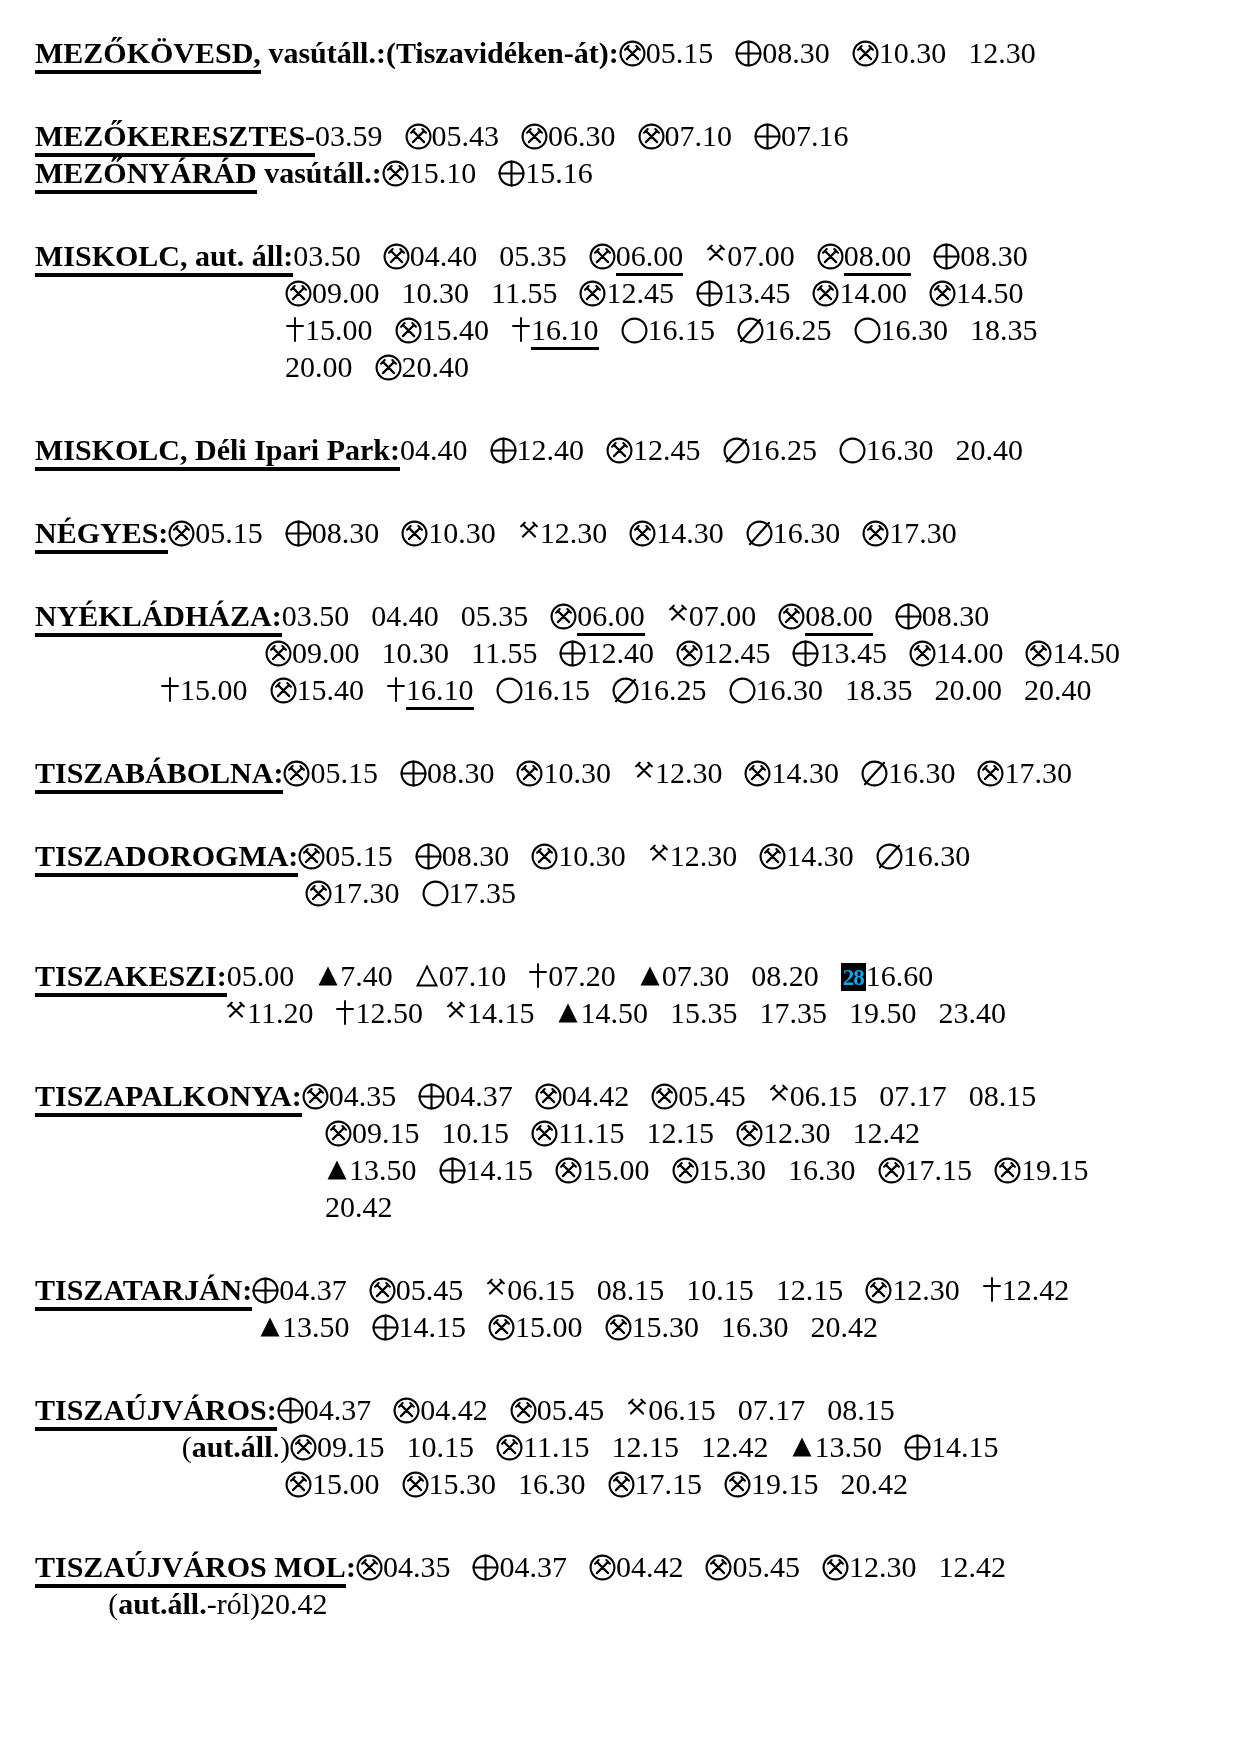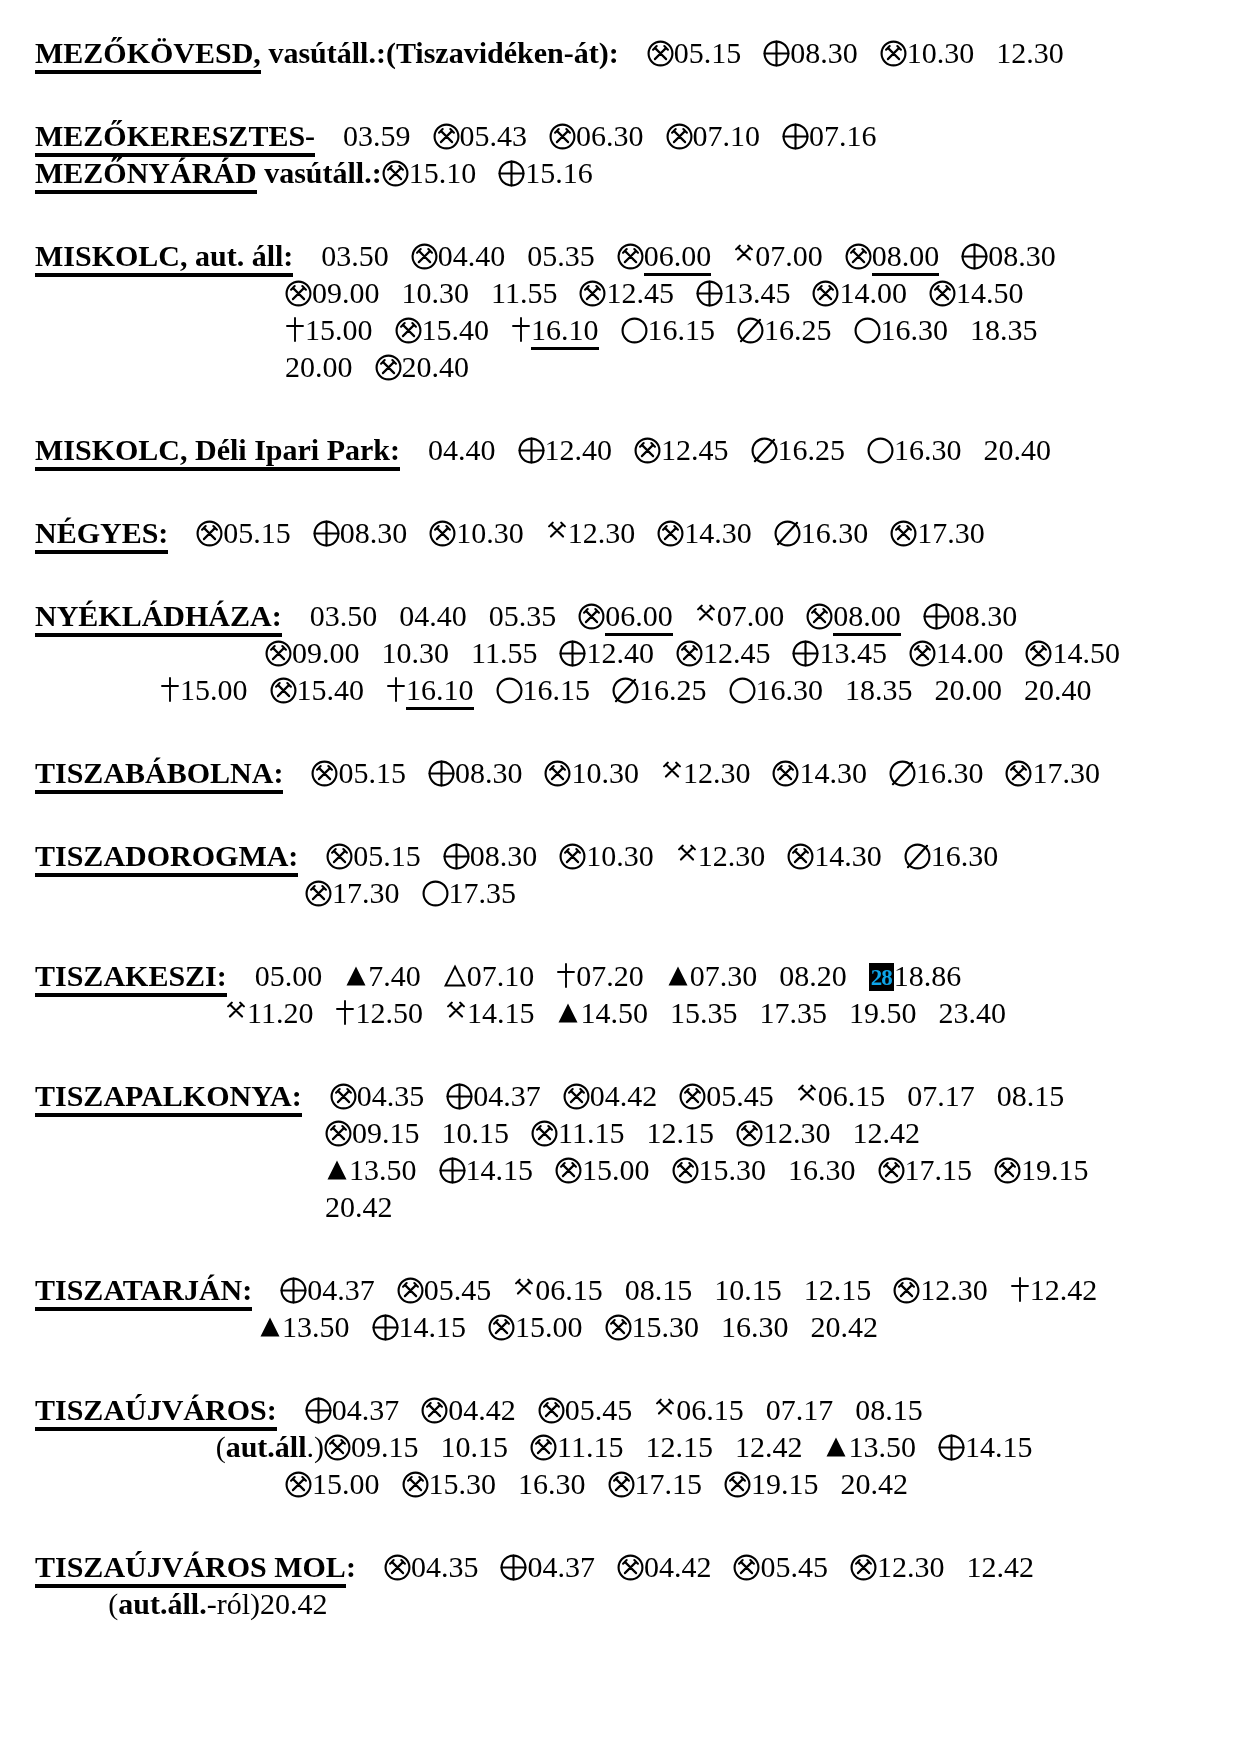--- a/index.html
+++ b/index.html
@@ -7,21 +7,21 @@
   body{
     width:1240px;height:1754px;
     background:#ffffff;color:#000000;
     font-family:"Liberation Serif","DejaVu Serif",serif;
     font-size:30px;
     overflow:hidden;
   }
   .page{padding:34px 18px 0 35px}
   .section{margin-bottom:46px}
   .row{white-space:nowrap;line-height:37px;height:37px}
-  .label{font-weight:bold;margin-right:28px}
+  .label{font-weight:bold;margin-right:0}
   .sublabel{display:inline-block;text-align:right}
   .sublabel .seg-b{font-weight:bold}
   .seg-b{font-weight:bold}
   .seg-u{border-bottom:4px solid #000;padding-bottom:1px}
   .entry{margin-right:22px}
   .entry:last-child{margin-right:0}
   .t.u{border-bottom:3px solid #000;padding-bottom:1px}
   
   .ic{stroke:#000;fill:none;stroke-width:1.9;stroke-linecap:round}
   .ic .f{fill:#000;stroke:none}
@@ -34,21 +34,21 @@
   
   .sec-mezokovesd .row-1{padding-left:335px}
   .sec-miskolc .row-1,.sec-miskolc .row-2,.sec-miskolc .row-3{padding-left:250px}
   .sec-nyekladhaza .row-1{padding-left:230px}
   .sec-nyekladhaza .row-2{padding-left:125px}
   .sec-tiszadorogma .row-1{padding-left:270px}
   .sec-tiszakeszi .row-1{padding-left:190px}
   .sec-tiszapalkonya .row-1,.sec-tiszapalkonya .row-2,.sec-tiszapalkonya .row-3{padding-left:290px}
   .sec-tiszatarjan .row-1{padding-left:223px}
   .sec-tiszaujvaros .row-2{padding-left:250px}
-  .sec-tiszaujvaros .row-1 .sublabel{margin-left:99px;width:190px}
+  .sec-tiszaujvaros .row-1 .sublabel{margin-left:65px;width:190px}
   .sec-tiszaujvaros-mol .row-1 .sublabel{margin-left:25px;width:200px}
 </style>
 </head>
 <body>
 
 <div class="page">
     <div class="section sec-mezokovesd">
       <div class="row row-0"><span class="label"><span class="seg seg-b seg-u">MEZŐKÖVESD,</span><span class="seg seg-b"> vasútáll.:</span><span class="seg">(Tiszavidéken-át):</span></span><span class="entry"><svg class="ic ic-c" viewBox="0 0 24 24">
             <circle cx="12" cy="12" r="10.6"></circle>
             <path d="M7 7 L17 17 M17 7 L7 17 M5.4 8.6 L8.6 5.4 M15.4 5.4 L18.6 8.6"></path>
@@ -270,21 +270,21 @@
     </div>
     <div class="section sec-tiszakeszi">
       <div class="row row-0"><span class="label"><span class="seg seg-b seg-u">TISZAKESZI:</span></span><span class="entry"><span class="t">05.00</span></span><span class="entry"><svg class="ic ic-t" viewBox="0 0 24 24">
             <path class="f" d="M12 2.5 L21.5 21.5 L2.5 21.5 Z"></path>
           </svg><span class="t">7.40</span></span><span class="entry"><svg class="ic ic-t" viewBox="0 0 24 24">
             <path d="M12 2.5 L21.5 21.5 L2.5 21.5 Z"></path>
           </svg><span class="t">07.10</span></span><span class="entry"><svg class="ic ic-p" viewBox="0 0 20 27">
             <path d="M10 2 L10 25 M2 10 L18 10"></path>
           </svg><span class="t">07.20</span></span><span class="entry"><svg class="ic ic-t" viewBox="0 0 24 24">
             <path class="f" d="M12 2.5 L21.5 21.5 L2.5 21.5 Z"></path>
-          </svg><span class="t">07.30</span></span><span class="entry"><span class="t">08.20</span></span><span class="entry"><span class="box28">28</span><span class="t">18.86</span></span></div>
+          </svg><span class="t">07.30</span></span><span class="entry"><span class="t">08.20</span></span><span class="entry"><span class="box28">28</span><span class="t">16.60</span></span></div>
       <div class="row row-1"><span class="entry"><svg class="ic ic-h" viewBox="0 0 20 20">
             <path d="M4.5 5 L15.5 16 M15.5 5 L4.5 16 M2.8 6.7 L6.2 3.3 M13.8 3.3 L17.2 6.7"></path>
           </svg><span class="t">11.20</span></span><span class="entry"><svg class="ic ic-p" viewBox="0 0 20 27">
             <path d="M10 2 L10 25 M2 10 L18 10"></path>
           </svg><span class="t">12.50</span></span><span class="entry"><svg class="ic ic-h" viewBox="0 0 20 20">
             <path d="M4.5 5 L15.5 16 M15.5 5 L4.5 16 M2.8 6.7 L6.2 3.3 M13.8 3.3 L17.2 6.7"></path>
           </svg><span class="t">14.15</span></span><span class="entry"><svg class="ic ic-t" viewBox="0 0 24 24">
             <path class="f" d="M12 2.5 L21.5 21.5 L2.5 21.5 Z"></path>
           </svg><span class="t">14.50</span></span><span class="entry"><span class="t">15.35</span></span><span class="entry"><span class="t">17.35</span></span><span class="entry"><span class="t">19.50</span></span><span class="entry"><span class="t">23.40</span></span></div>
     </div>

